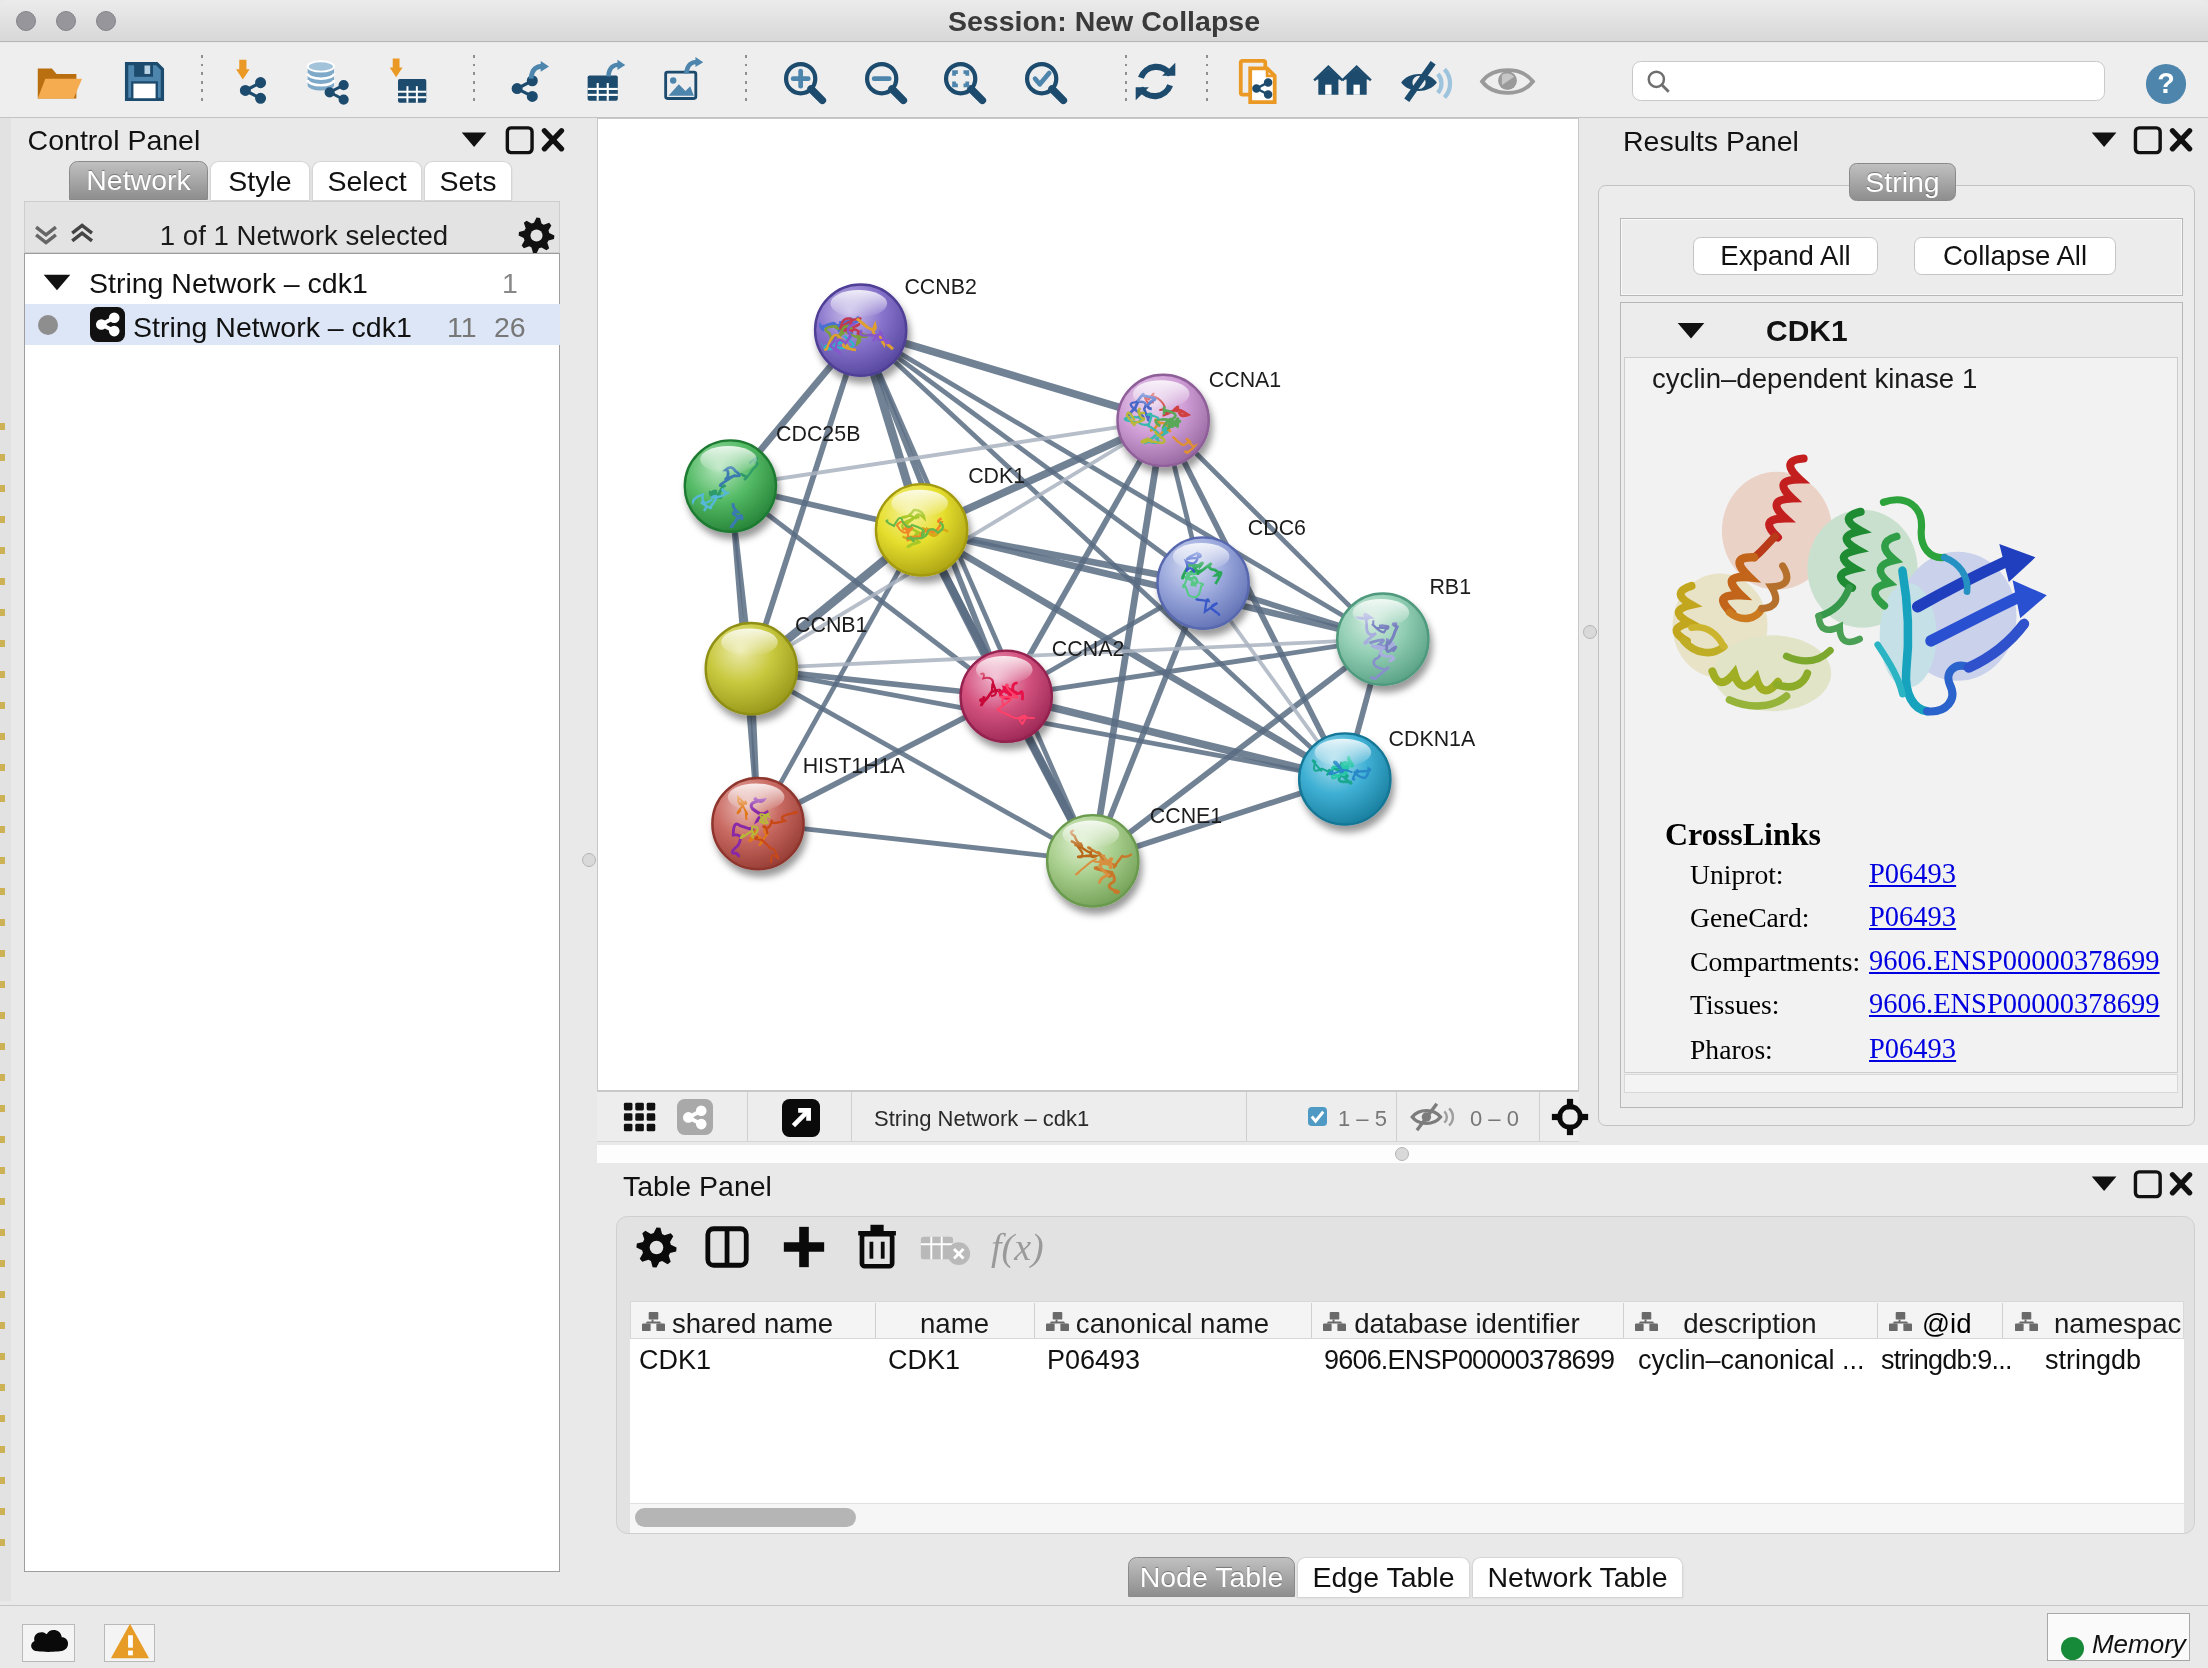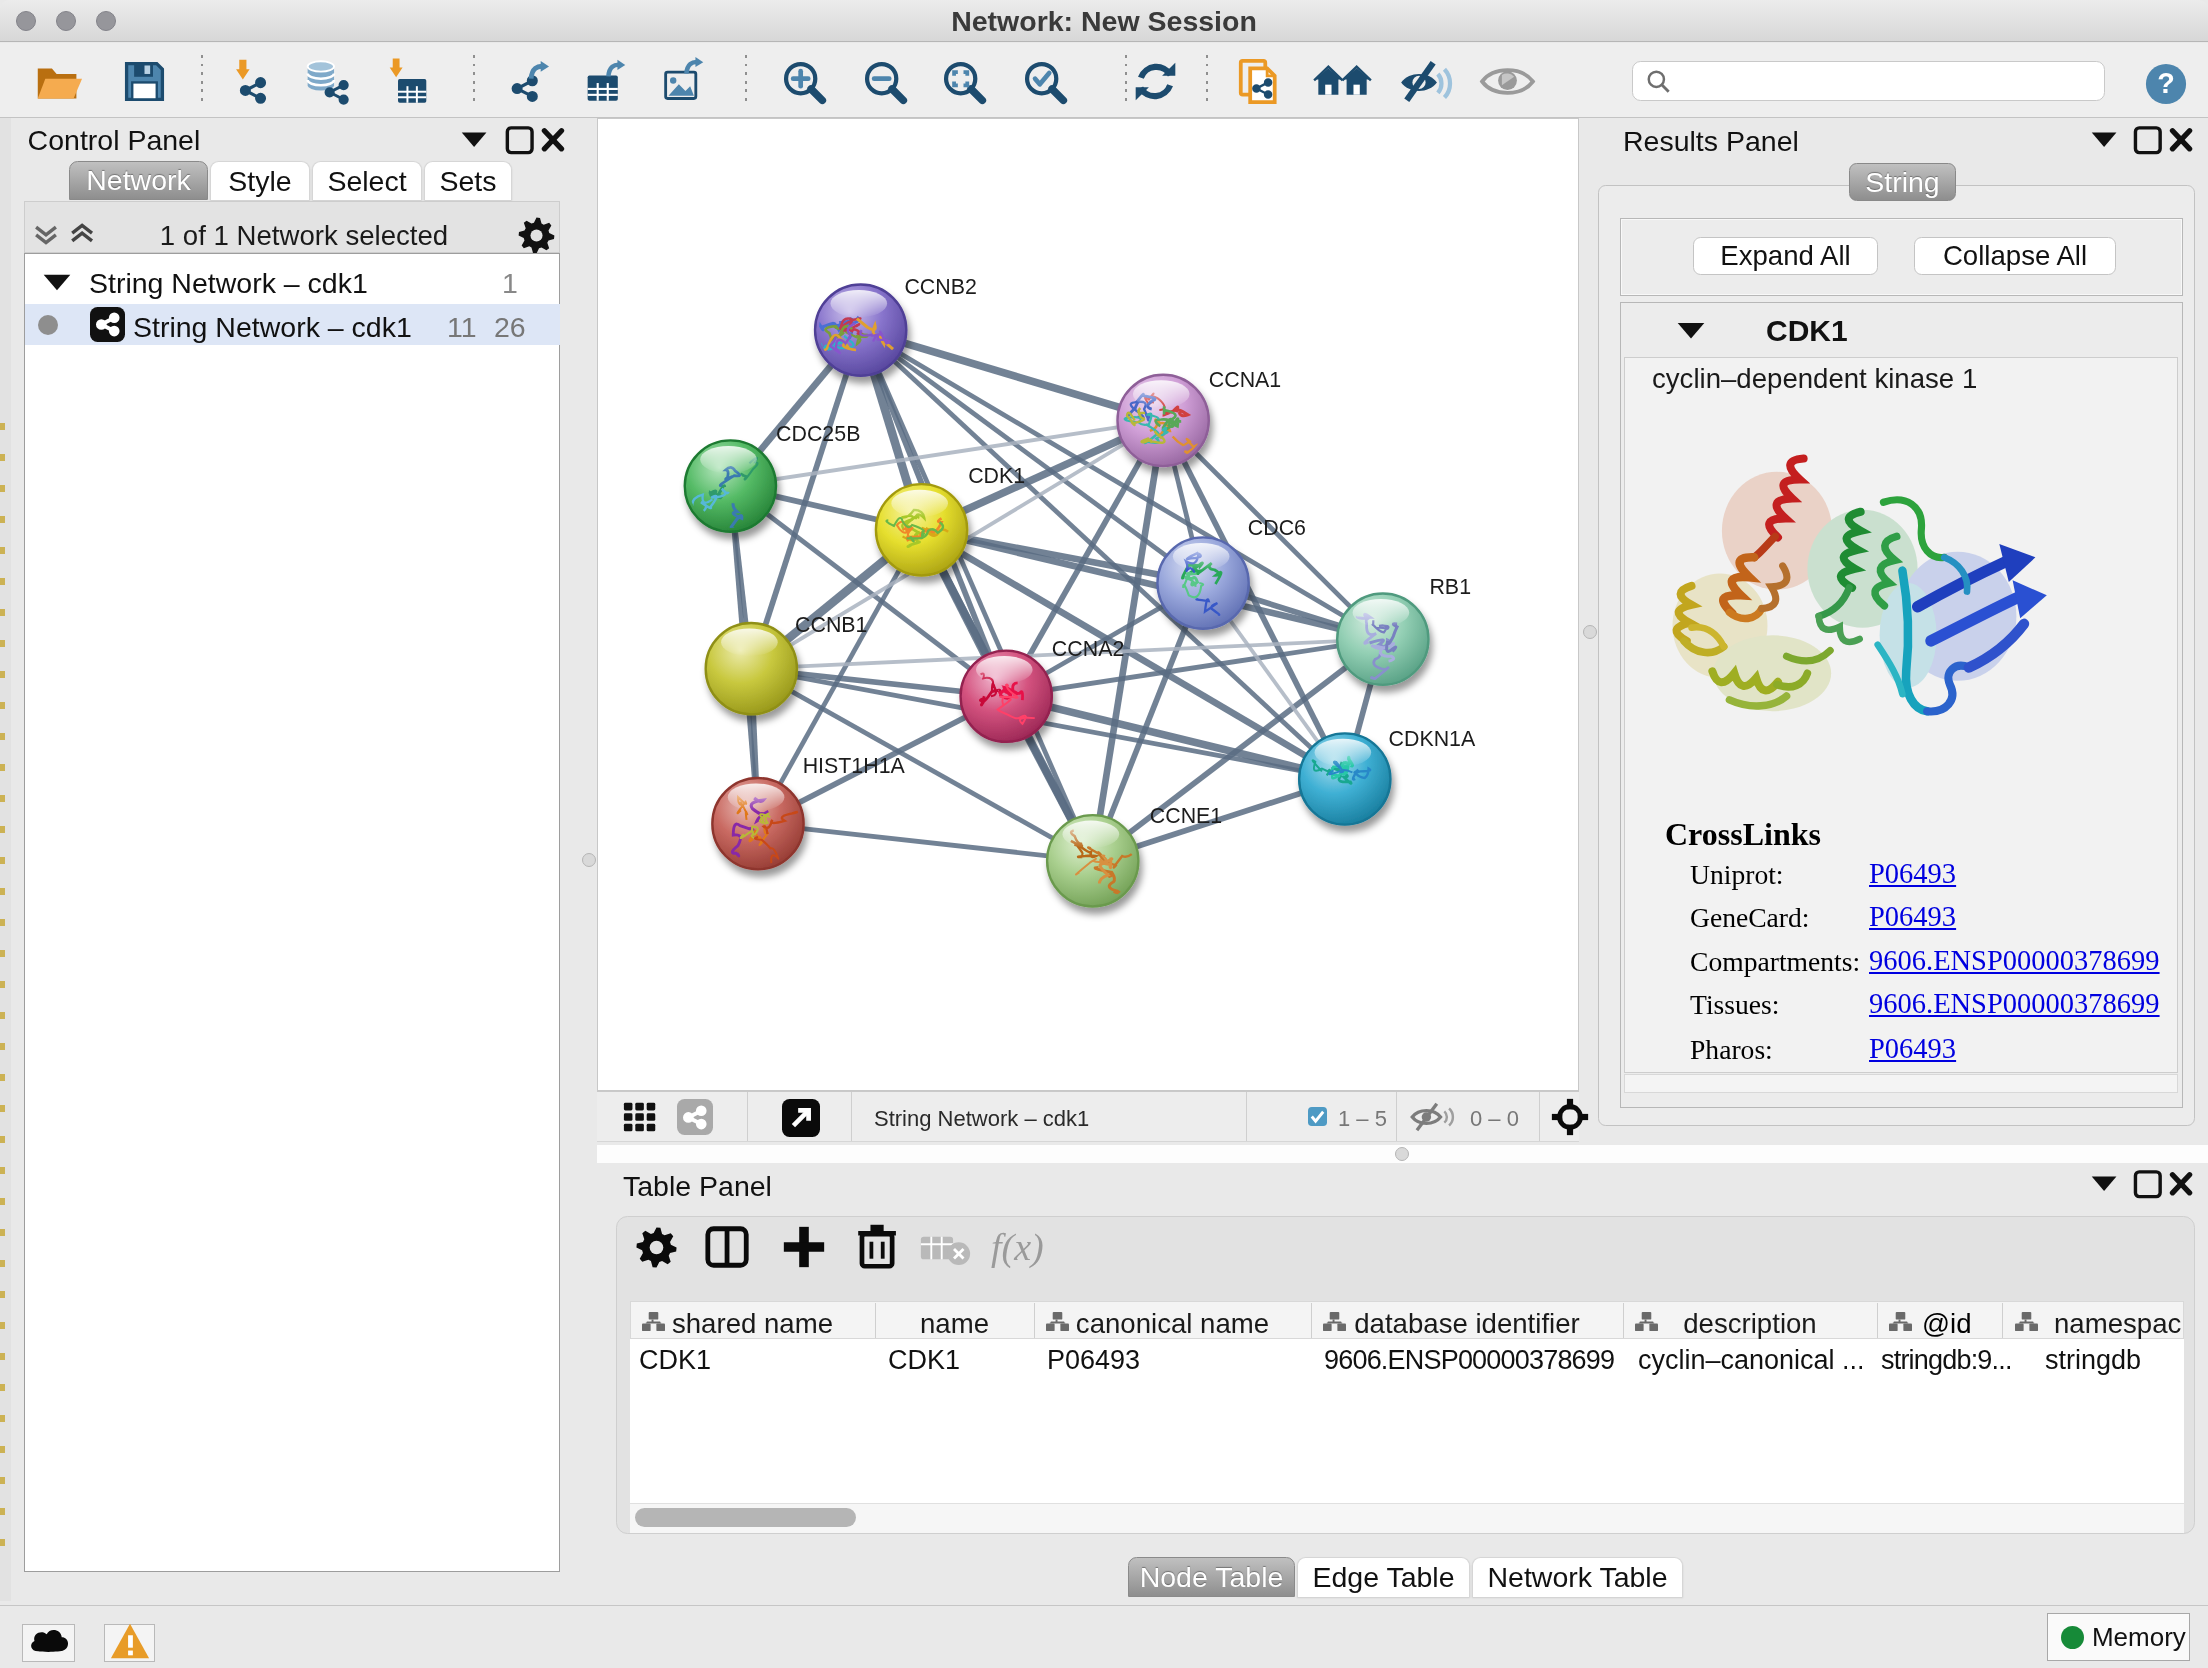--- a/index.html
+++ b/index.html
@@ -2,21 +2,21 @@
 <html style="font-size:15px"><head><meta charset="utf-8"><style>
 * { margin:0; padding:0; box-sizing:border-box; }
 body { width:2208px; height:1668px; font-family:'Liberation Sans',sans-serif; background:#e9e9e9; overflow:hidden; }
 #win { position:absolute; left:0; top:0; width:2208px; height:1668px; }
 </style></head><body>
 <div id="win">
 <div style="position:absolute;left:0;top:0;width:2208px;height:42px;background:linear-gradient(#ececec,#d7d7d7);border-bottom:1px solid #b6b6b6;border-radius:9.5px 9.5px 0 0;"></div>
 <div style="position:absolute;left:16px;top:10.5px;width:20px;height:20px;border-radius:50%;background:#96969b;border:1px solid #83838a;"></div>
 <div style="position:absolute;left:56px;top:10.5px;width:20px;height:20px;border-radius:50%;background:#96969b;border:1px solid #83838a;"></div>
 <div style="position:absolute;left:96px;top:10.5px;width:20px;height:20px;border-radius:50%;background:#96969b;border:1px solid #83838a;"></div>
-<div style="position:absolute;left:0;top:4.8px;width:2208px;text-align:center;font-size:28.5px;font-weight:600;color:#3a3a3a;">Network: New Session</div>
+<div style="position:absolute;left:0;top:4.8px;width:2208px;text-align:center;font-size:28.5px;font-weight:600;color:#3a3a3a;">Session: New Collapse</div>
 <div style="position:absolute;left:0;top:43px;width:2208px;height:75px;background:#eeeeee;border-bottom:1px solid #c3c3c3;"></div>
 <div style="position:absolute;left:34px;top:59px;width:49px;height:49px;"><svg style="" width="49" height="49" viewBox="0 0 52 52">
         <path fill="#b96f10" d="M4 10 L19 10 L24 16 L45 16 L45 42 L4 42 Z"></path>
 <path fill="#f5ab4f" d="M12 21 L51 21 L42 42 L4 42 Z"></path>
       </svg></div>
     <div style="position:absolute;left:120px;top:57px;width:49px;height:49px;"><svg width="49" height="49" viewBox="0 0 52 52">
         <path fill="#4d85ad" stroke="#1c4b6e" stroke-width="3.5" d="M7 7 L39 7 L45 13 L45 45 L7 45 Z"></path>
         <rect x="15" y="7" width="20" height="14" fill="#1c4b6e"></rect>
         <rect x="26" y="9" width="6" height="9" fill="#b9d2e4"></rect>
         <rect x="13" y="27" width="26" height="18" fill="#fff" stroke="#1c4b6e" stroke-width="2.5"></rect>
@@ -772,17 +772,17 @@
     <div style="position:absolute;left:22px;top:1624px;width:53px;height:38px;background:#f4f4f4;border:1px solid #b9b9b9;"></div>
     <svg style="position:absolute;left:25px;top:1619px;" width="49" height="42" viewBox="0 0 52 44">
       <path fill="#0a0a0a" d="M14 34 C 6 34 4 26 10 23 C 8 15 18 11 23 16 C 26 9 38 10 39 19 C 47 19 48 30 41 33 C 38 35 18 35 14 34 Z"></path>
     </svg>
     <div style="position:absolute;left:104px;top:1624px;width:51px;height:38px;background:#f4f4f4;border:1px solid #b9b9b9;"></div>
     <svg style="position:absolute;left:108px;top:1620px;" width="44" height="42" viewBox="0 0 46 44">
       <path d="M23 4 L43 40 L3 40 Z" fill="#e89c28"></path>
       <rect x="21" y="16" width="5" height="13" fill="#fff"></rect>
       <rect x="21" y="32" width="5" height="5" fill="#fff"></rect>
     </svg>
-    <div style="position:absolute;left:2047px;top:1613px;width:143px;height:48px;background:#fafafa;border:1.9px solid #a8a8a8;display:flex;align-items:center;">
+    <div style="position:absolute;left:2047px;top:1613px;width:143px;height:48px;background:#fafafa;border:1.9px solid #a8a8a8;display:flex;align-items:flex-end;font-style:italic;">
       <span style="width:23px;height:23px;border-radius:50%;background:#168a38;margin:0 7.6px 0 13.3px;"></span>
       <span style="font-size:26px;color:#111;">Memory</span>
     </div>
 </div>
 
 </body></html>

